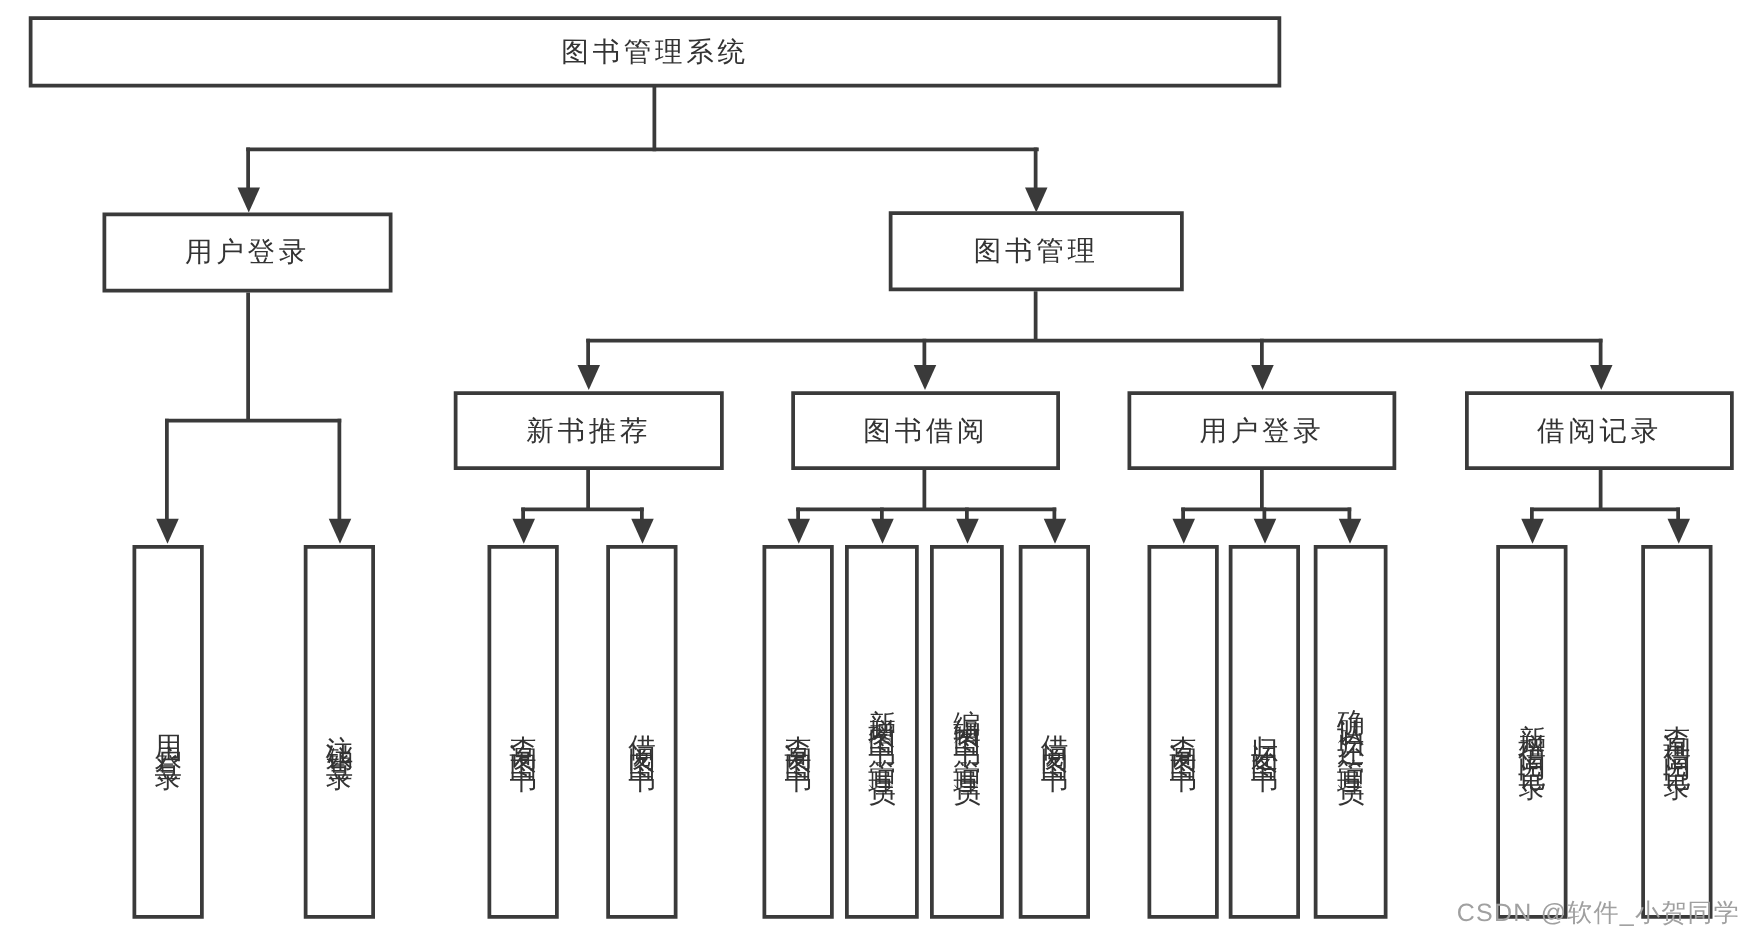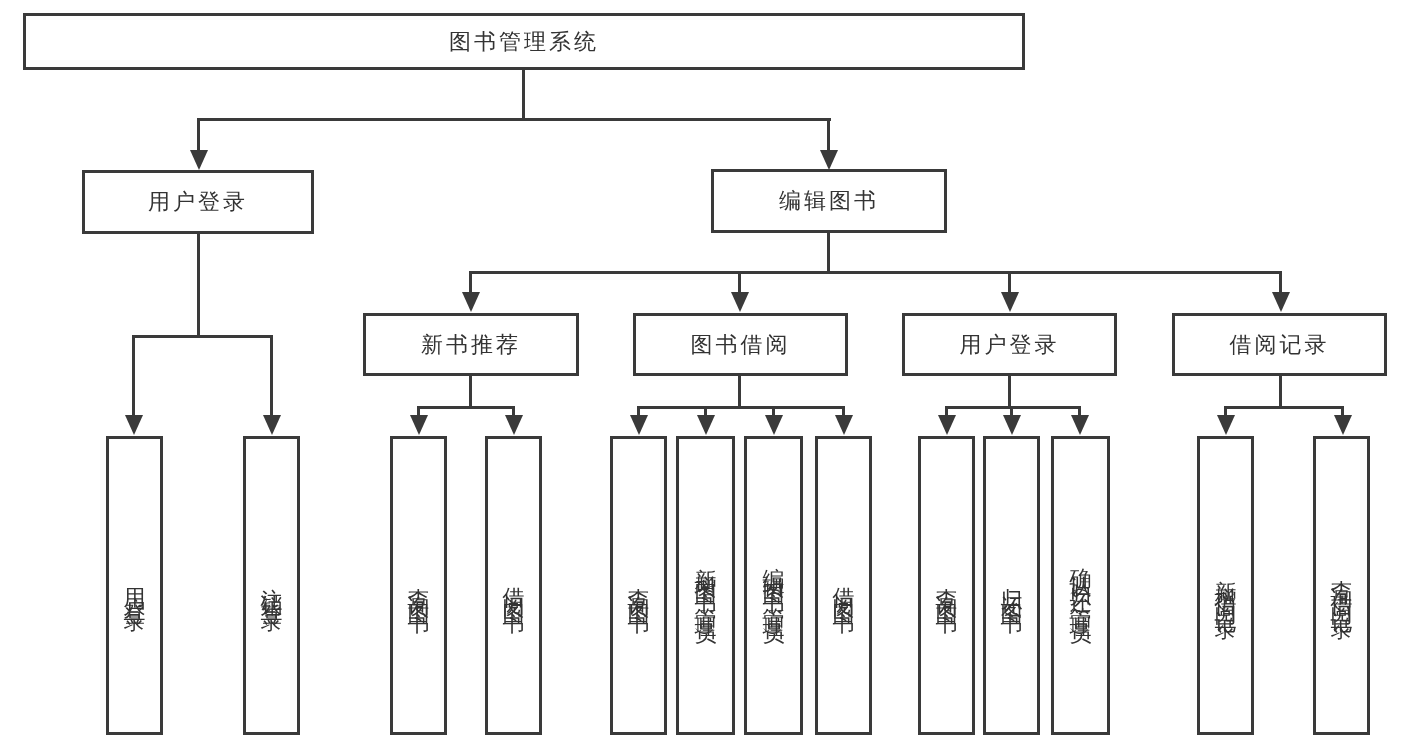--- a/index.html
+++ b/index.html
@@ -66,21 +66,21 @@
     <div class="vline" style="left:197px;top:118px;width:3px;height:34px"></div>
     <div class="arrow" style="left:190px;top:150px"></div>
     <div class="vline" style="left:827px;top:118px;width:3px;height:34px"></div>
     <div class="arrow" style="left:820px;top:150px"></div>
   </div>
 
   <div class="box" style="left:82px;top:170px;width:232px;height:64px">
     <span class="lbl">用户登录</span>
   </div>
   <div class="box" style="left:711px;top:169px;width:236px;height:64px">
-    <span class="lbl">编辑图书</span>
+    <span class="lbl">图书管理</span>
   </div>
 
   <div>
     <div class="vline" style="left:197px;top:234px;width:3px;height:103px"></div>
     <div class="hline" style="left:132px;top:335px;width:141px;height:3px"></div>
     <div class="vline" style="left:132px;top:335px;width:3px;height:81px"></div>
     <div class="arrow" style="left:125px;top:415px"></div>
     <div class="vline" style="left:270px;top:335px;width:3px;height:81px"></div>
     <div class="arrow" style="left:263px;top:415px"></div>
   </div>
@@ -190,14 +190,15 @@
     <span class="lbl">确认归还（管理员）</span>
   </div>
 
   <div class="box leaf" style="left:1197px;top:436px;width:57px;height:299px">
     <span class="lbl">新增借阅记录</span>
   </div>
   <div class="box leaf" style="left:1313px;top:436px;width:57px;height:299px">
     <span class="lbl">查询借阅记录</span>
   </div>
 
+  <div class="watermark">CSDN @软件_小贺同学</div>
 
 </div>
 
 </body></html>

